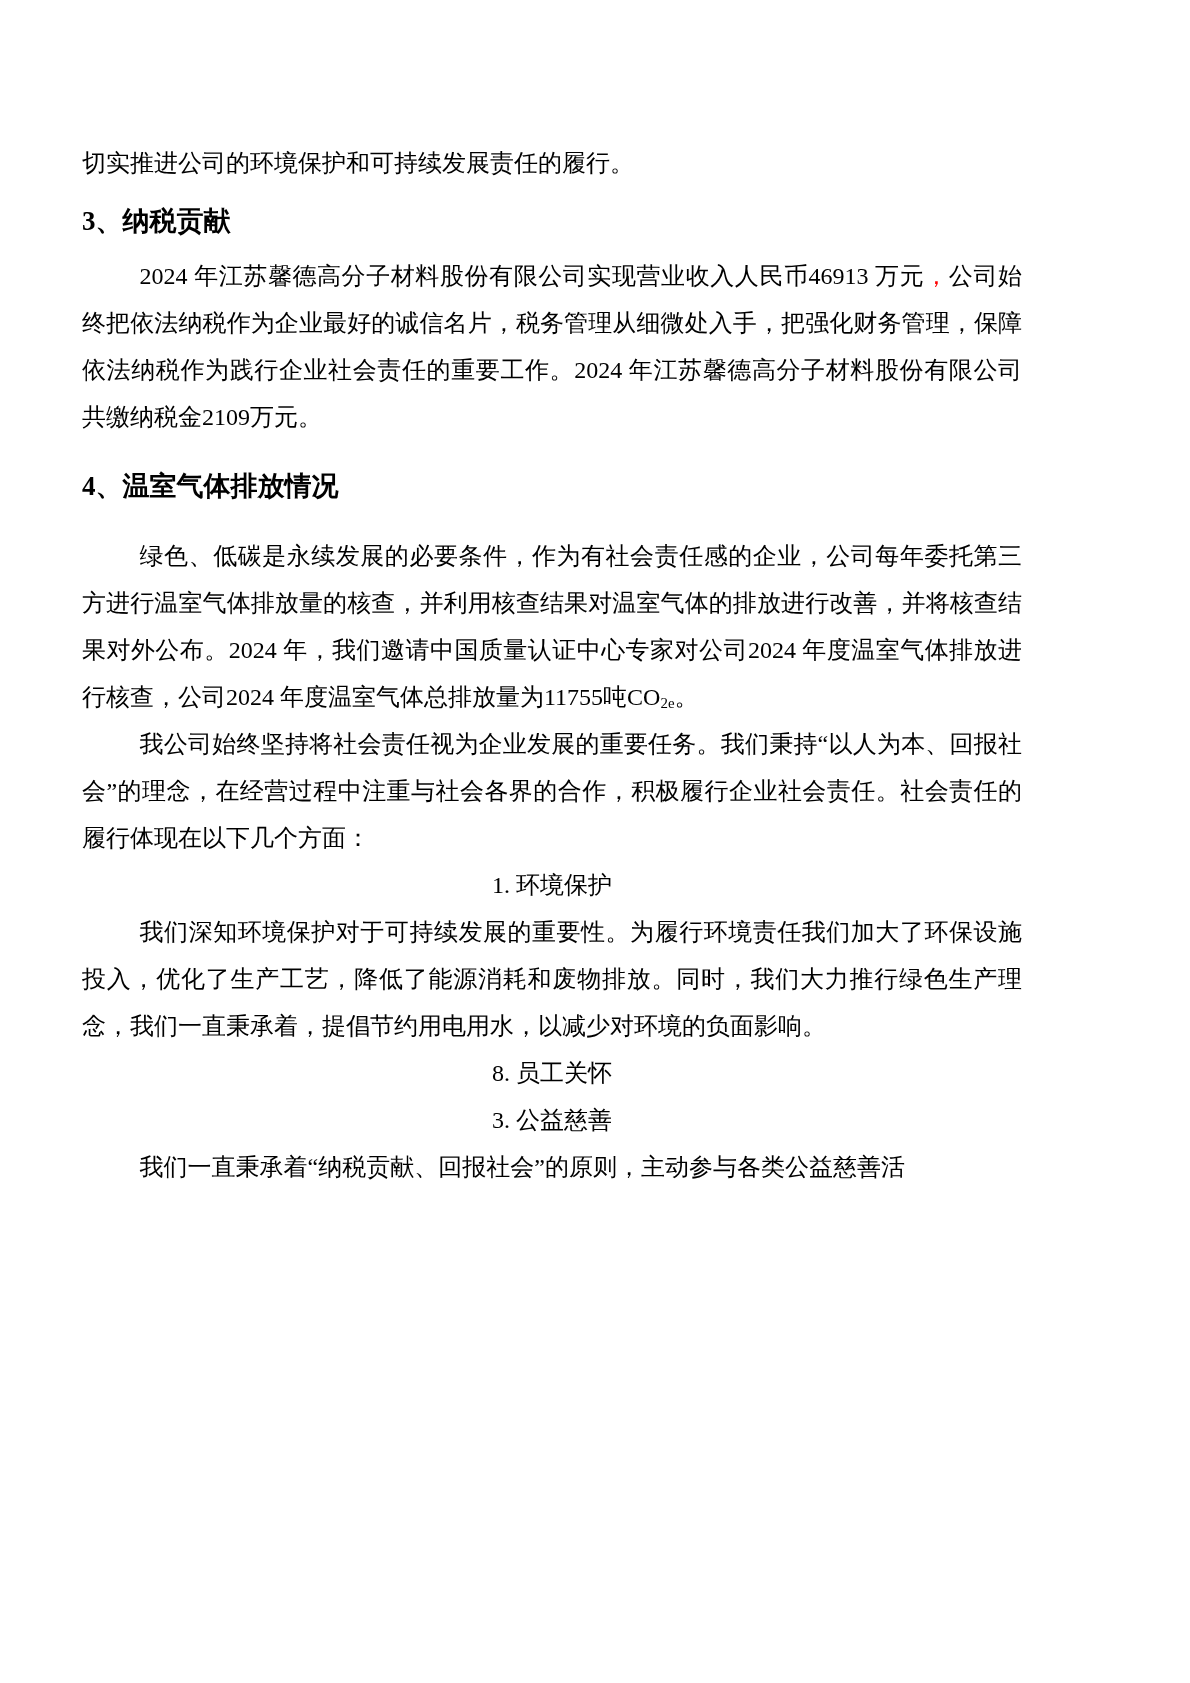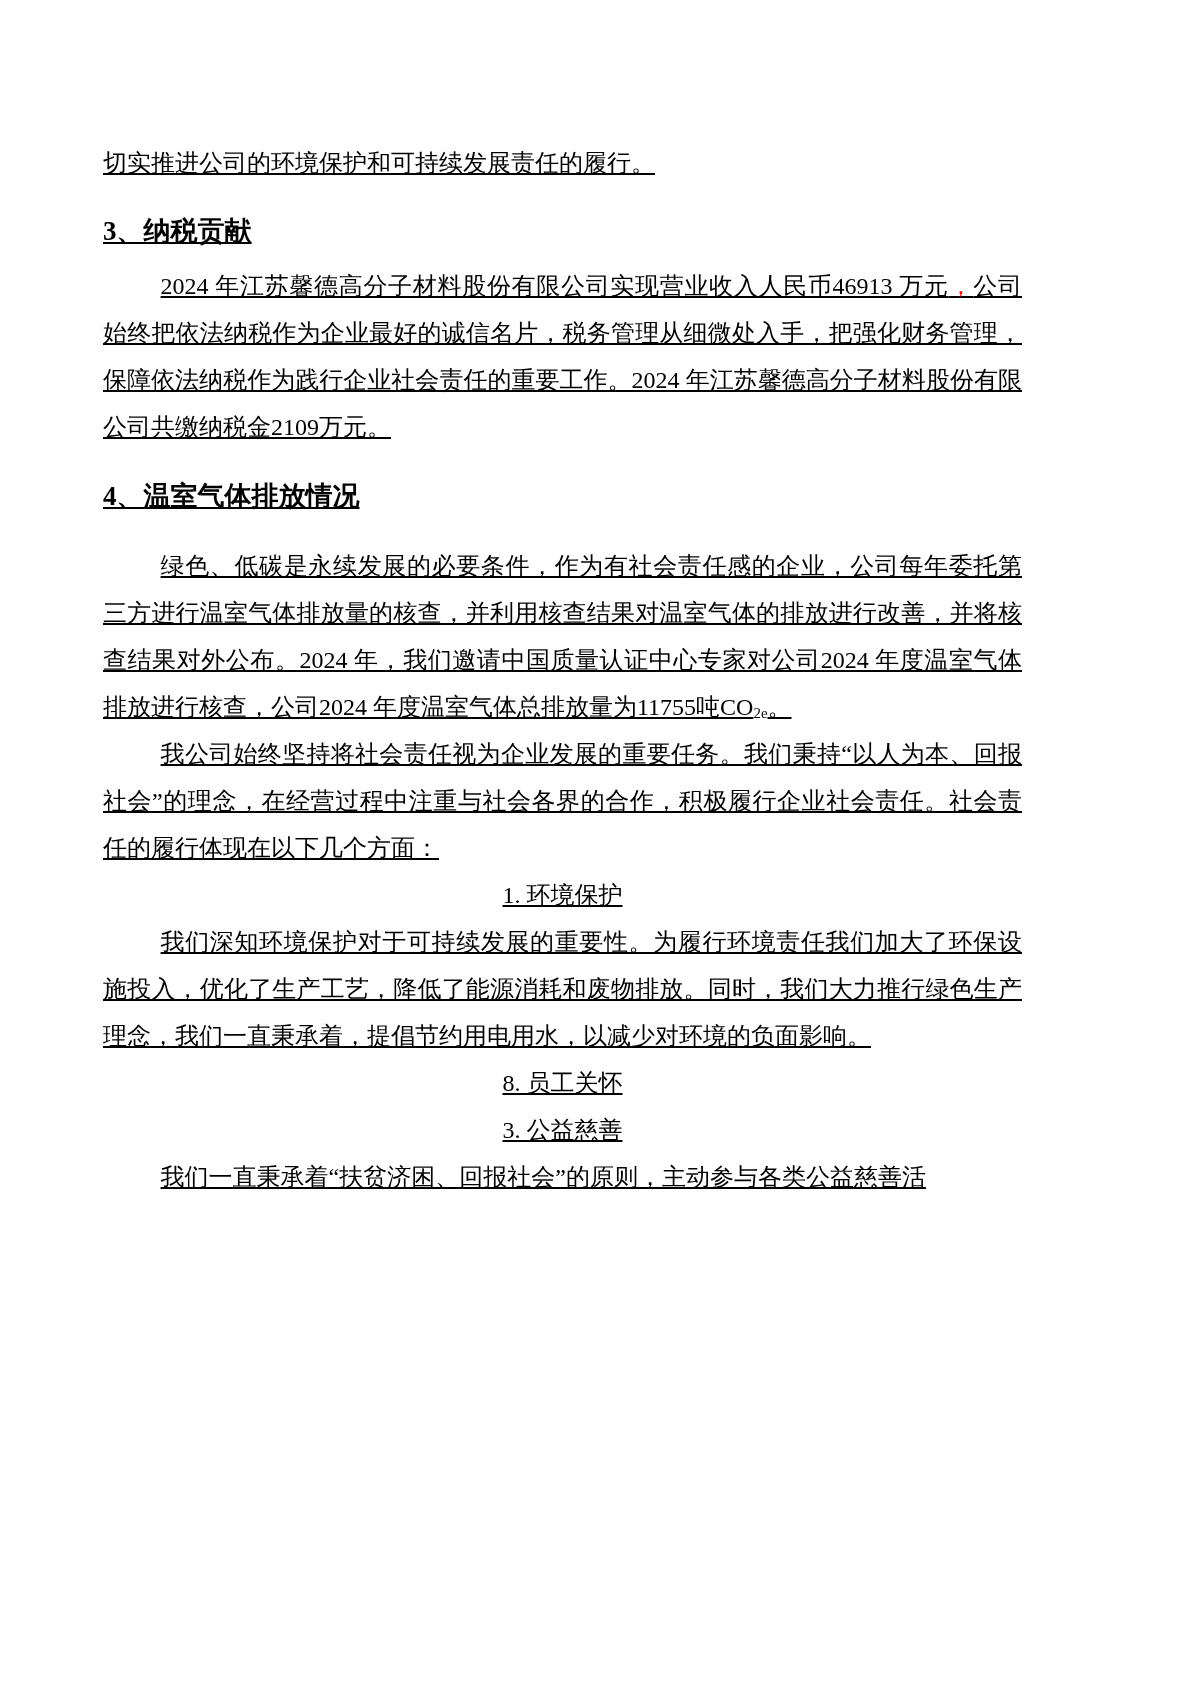--- a/index.html
+++ b/index.html
@@ -7,41 +7,40 @@
   .page {
     position: relative;
     width: 1190px;
     height: 1683px;
     background: #ffffff;
     overflow: hidden;
     font-family: "Liberation Serif", "DejaVu Serif", serif;
     color: #000000;
   }
   .content {
-    padding: 140px 168px 0 103px;
-    text-decoration: underline;
+    padding: 140px 168px 0 82px;
   }
   p.body {
     font-size: 24px;
     line-height: 47px;
     text-align: justify;
     color: #000000;
   }
   p.indent {
     text-indent: 2.4em;
   }
   h2.section-heading {
     font-size: 27px;
     line-height: 40px;
     font-weight: bold;
     color: #000000;
     text-align: left;
     font-family: "Liberation Serif", "DejaVu Serif", serif;
   }
-  h2.h-tax { margin-top: 24px; margin-bottom: 12px; }
+  h2.h-tax { margin-top: 14px; margin-bottom: 12px; }
   h2.h-ghg { margin-top: 25px; margin-bottom: 27px; }
   h2.h-csr { margin-top: 77px; margin-bottom: 30px; }
   .red { color: #ff0000; }
   sub.co2-sub {
     font-size: 0.62em;
     line-height: 0;
     vertical-align: -0.18em;
   }
   p.item-label {
     font-size: 24px;
@@ -68,16 +67,16 @@
 
 
     <p class="body indent">我公司始终坚持将社会责任视为企业发展的重要任务。我们秉持“以人为本、回报社会”的理念，在经营过程中注重与社会各界的合作，积极履行企业社会责任。社会责任的履行体现在以下几个方面：</p>
 
     <p class="item-label">1. 环境保护</p>
     <p class="body indent">我们深知环境保护对于可持续发展的重要性。为履行环境责任我们加大了环保设施投入，优化了生产工艺，降低了能源消耗和废物排放。同时，我们大力推行绿色生产理念，我们一直秉承着，提倡节约用电用水，以减少对环境的负面影响。</p>
 
     <p class="item-label">8. 员工关怀</p>
 
     <p class="item-label">3. 公益慈善</p>
-    <p class="body indent">我们一直秉承着“扶贫济困、回报社会”的原则，主动参与各类公益慈善活</p>
+    <p class="body indent">我们一直秉承着“纳税贡献、回报社会”的原则，主动参与各类公益慈善活</p>
 
   </div>
 </div>
 
 </body></html>

